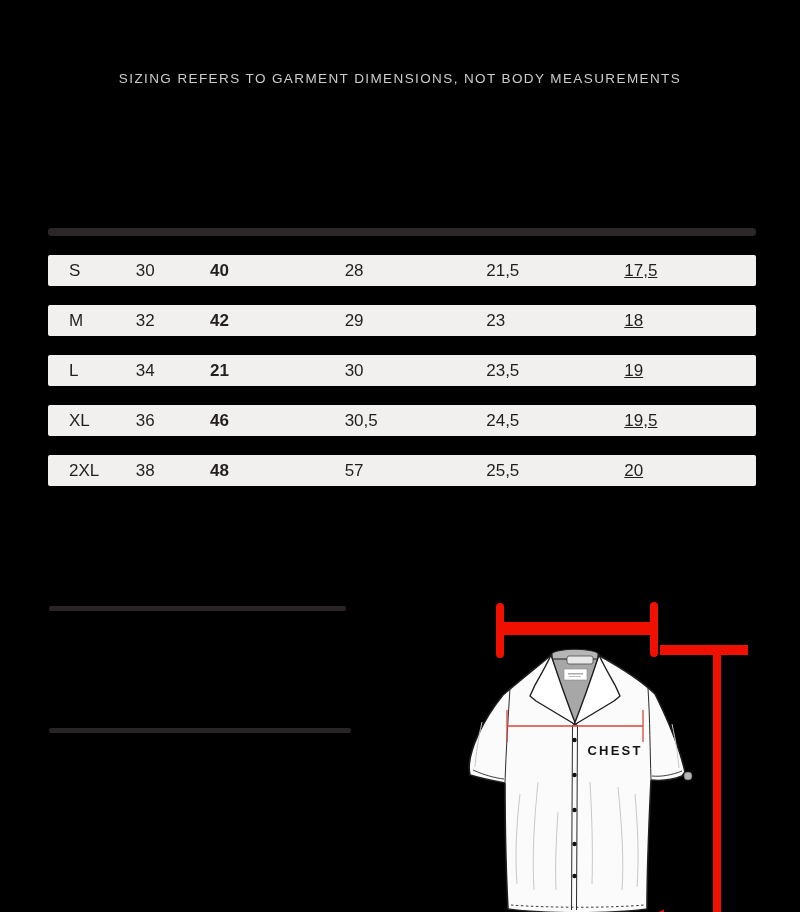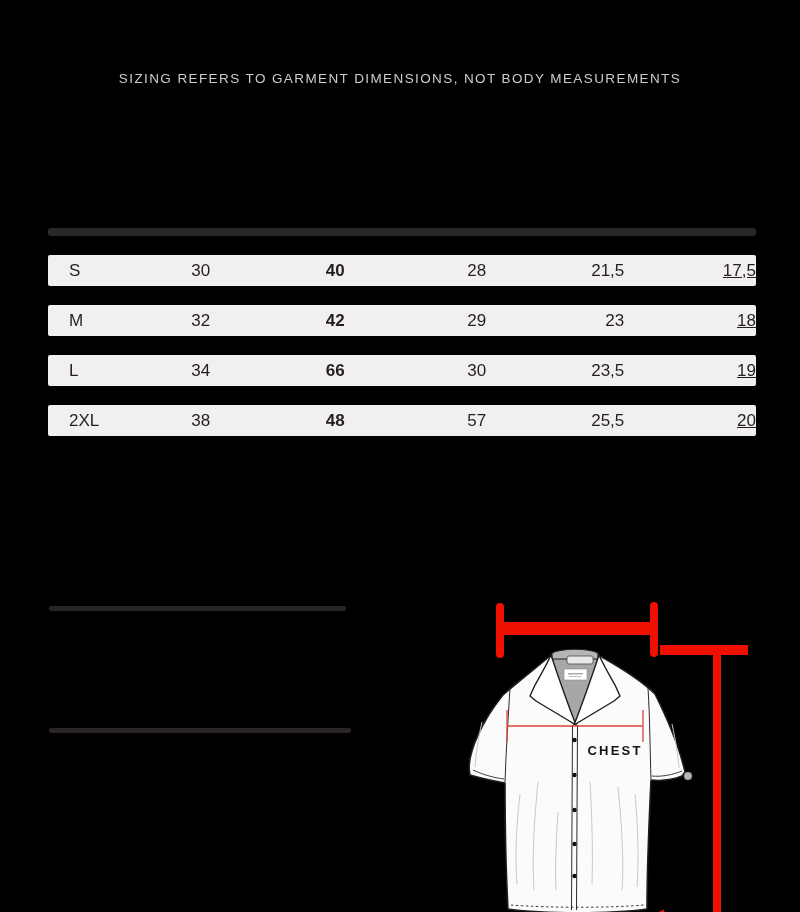--- a/index.html
+++ b/index.html
@@ -12,21 +12,21 @@
     color:#cccccc;font-size:13.5px;letter-spacing:1.4px;font-weight:400;
     white-space:nowrap;
   }
   .size-table{position:absolute;left:48px;top:228px;width:708px;}
   .table-rule{height:8px;background:#2b2627;border-radius:3px;}
   .trow{
     display:flex;align-items:center;height:31px;background:#f1f0ee;
     border-radius:2px;margin-top:19px;color:#231f20;font-size:17px;
   }
   .trow:first-of-type{margin-top:31px;}
-  .c{text-align:right;}
+  .c{text-align:left;}
   .c:nth-child(1){width:12.4%;text-align:left;padding-left:21px;box-sizing:border-box;}
   .c:nth-child(2){width:10.5%;}
   .c:nth-child(3){width:19%;font-weight:bold;}
   .c:nth-child(4){width:20%;}
   .c:nth-child(5){width:19.5%;}
   .c:nth-child(6){width:18.6%;text-decoration:underline;}
   .left-rule{position:absolute;height:5px;background:#292425;border-radius:2px;}
   .left-rule.a{left:49px;top:606px;width:297px;}
   .left-rule.b{left:49px;top:728px;width:302px;}
   .diagram{position:absolute;left:440px;top:587px;width:360px;height:357px;}
@@ -55,26 +55,34 @@
       <span class="c">32</span>
       <span class="c">42</span>
       <span class="c">29</span>
       <span class="c">23</span>
       <span class="c">18</span>
     </div>
 
     <div class="trow">
       <span class="c">L</span>
       <span class="c">34</span>
-      <span class="c">66</span>
+      <span class="c">21</span>
       <span class="c">30</span>
       <span class="c">23,5</span>
       <span class="c">19</span>
     </div>
 
+    <div class="trow">
+      <span class="c">XL</span>
+      <span class="c">36</span>
+      <span class="c">46</span>
+      <span class="c">30,5</span>
+      <span class="c">24,5</span>
+      <span class="c">19,5</span>
+    </div>
 
     <div class="trow">
       <span class="c">2XL</span>
       <span class="c">38</span>
       <span class="c">48</span>
       <span class="c">57</span>
       <span class="c">25,5</span>
       <span class="c">20</span>
     </div>
   </div>

